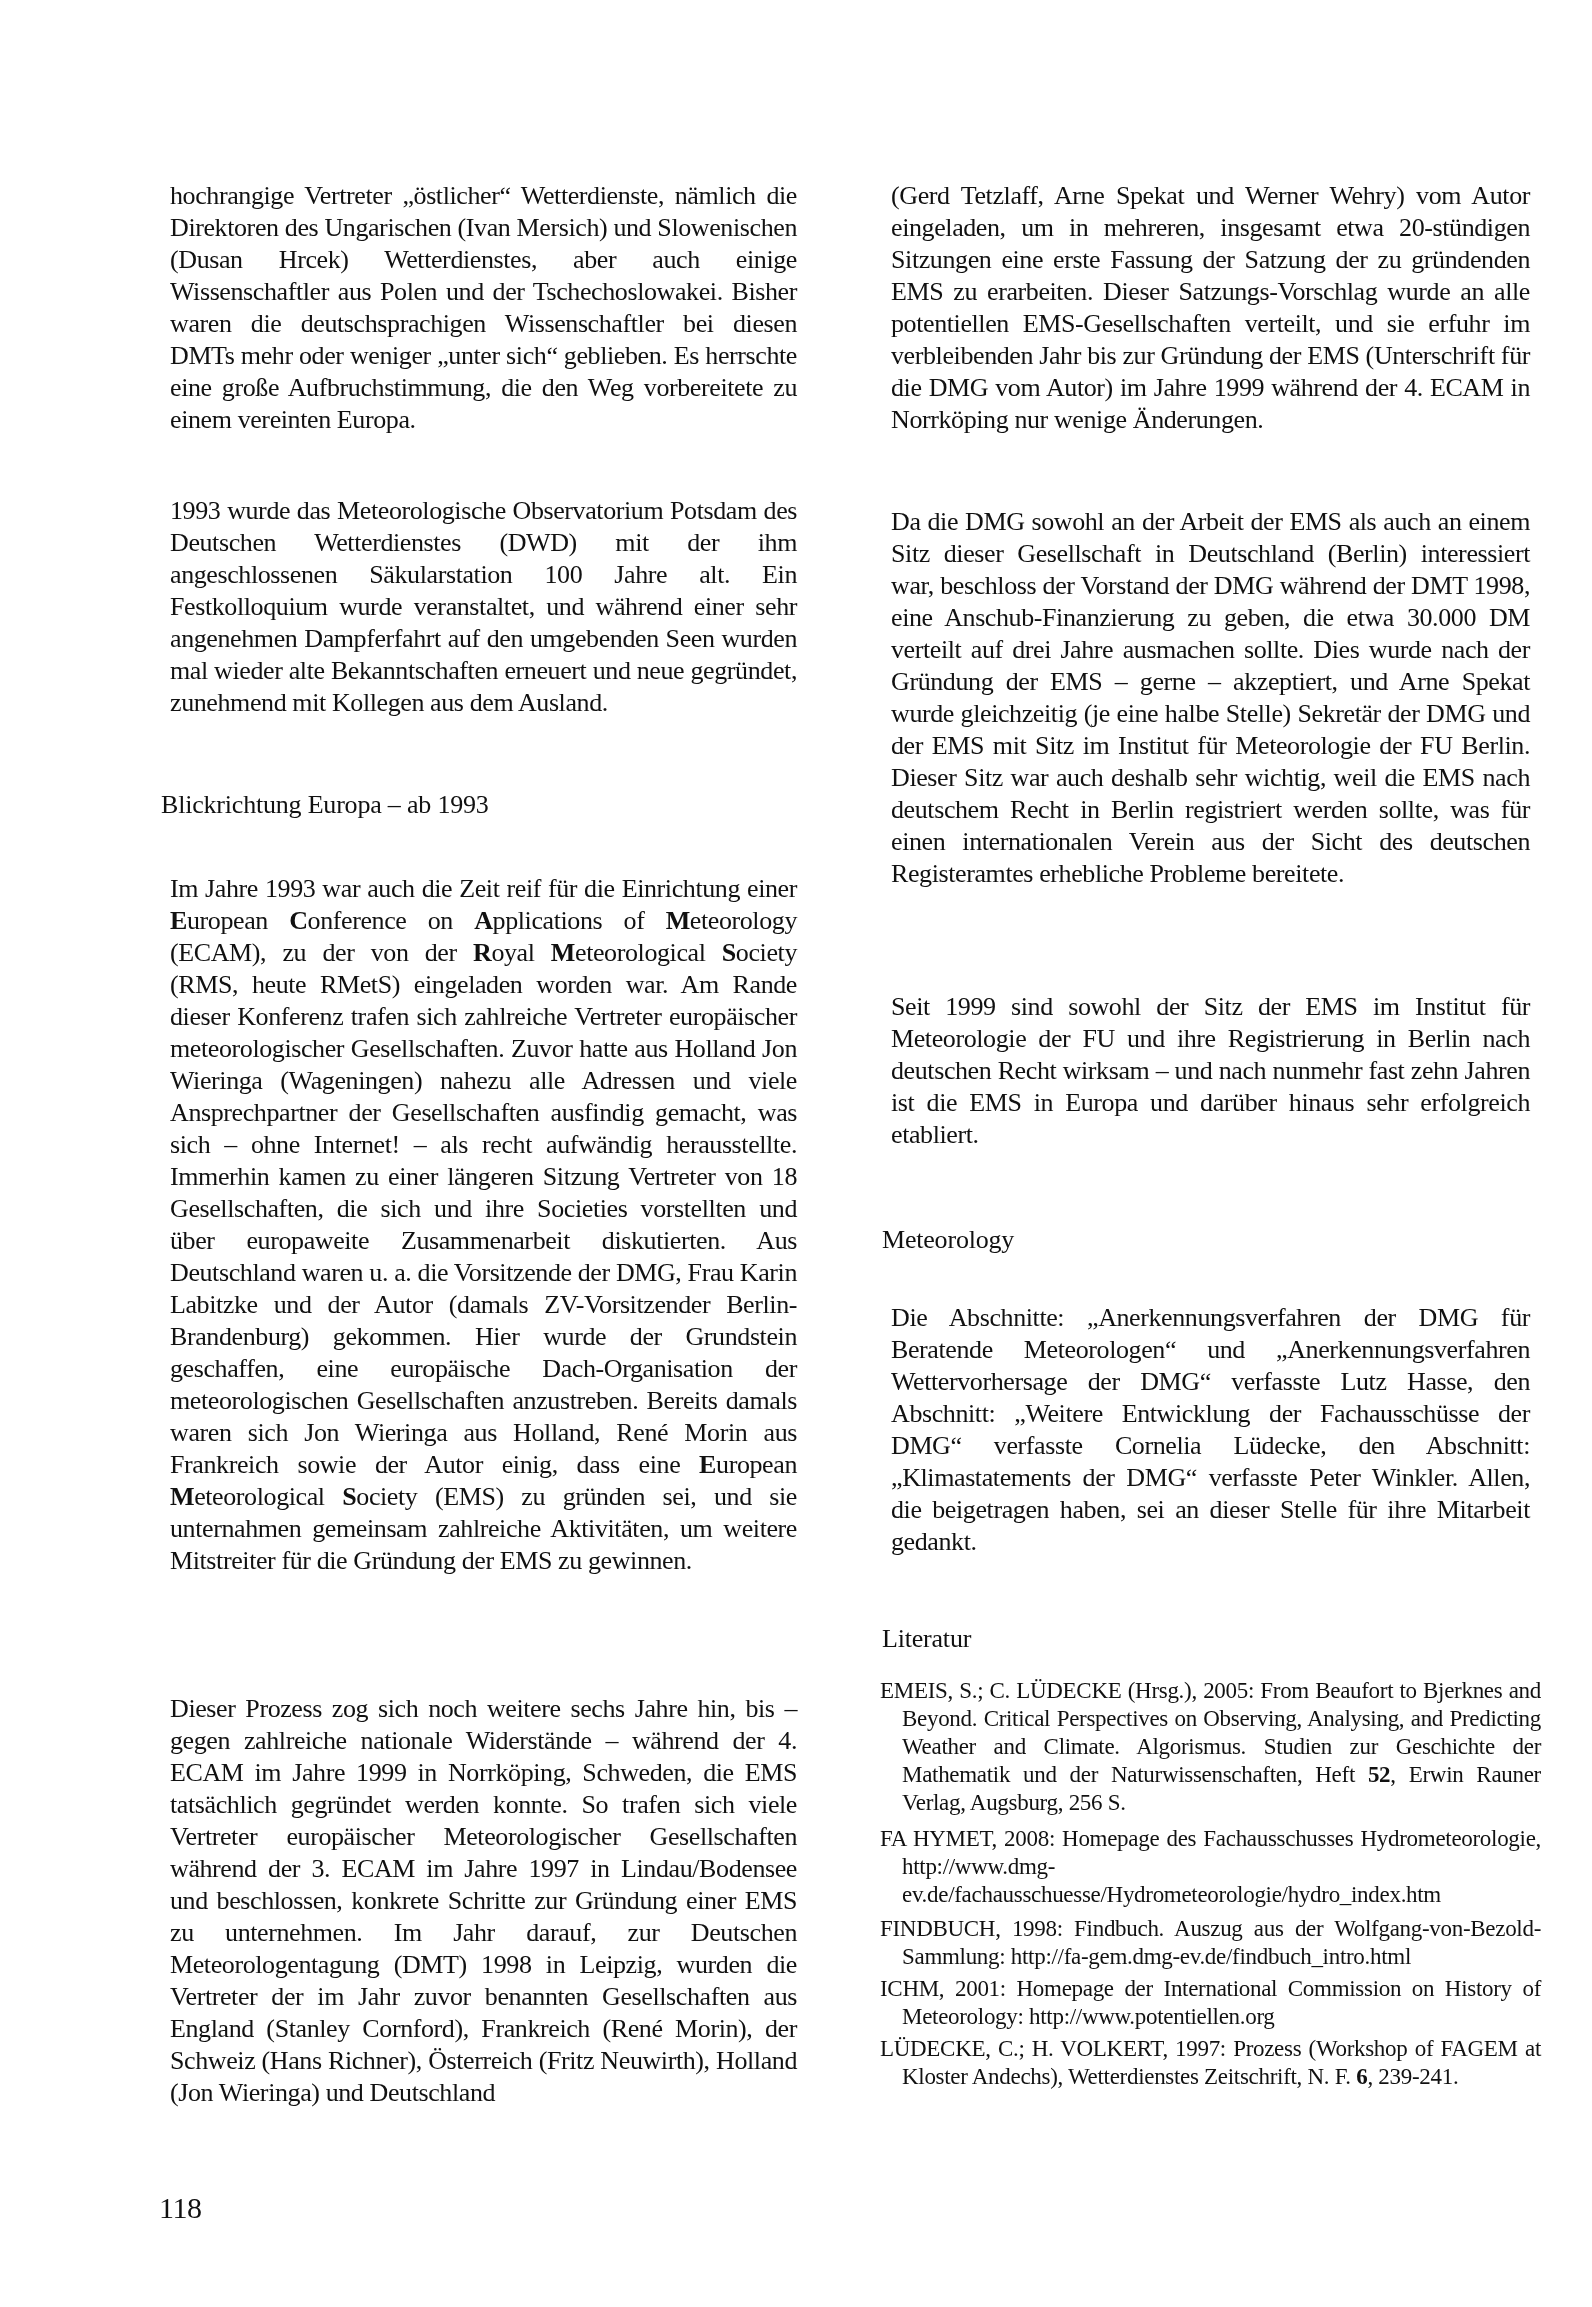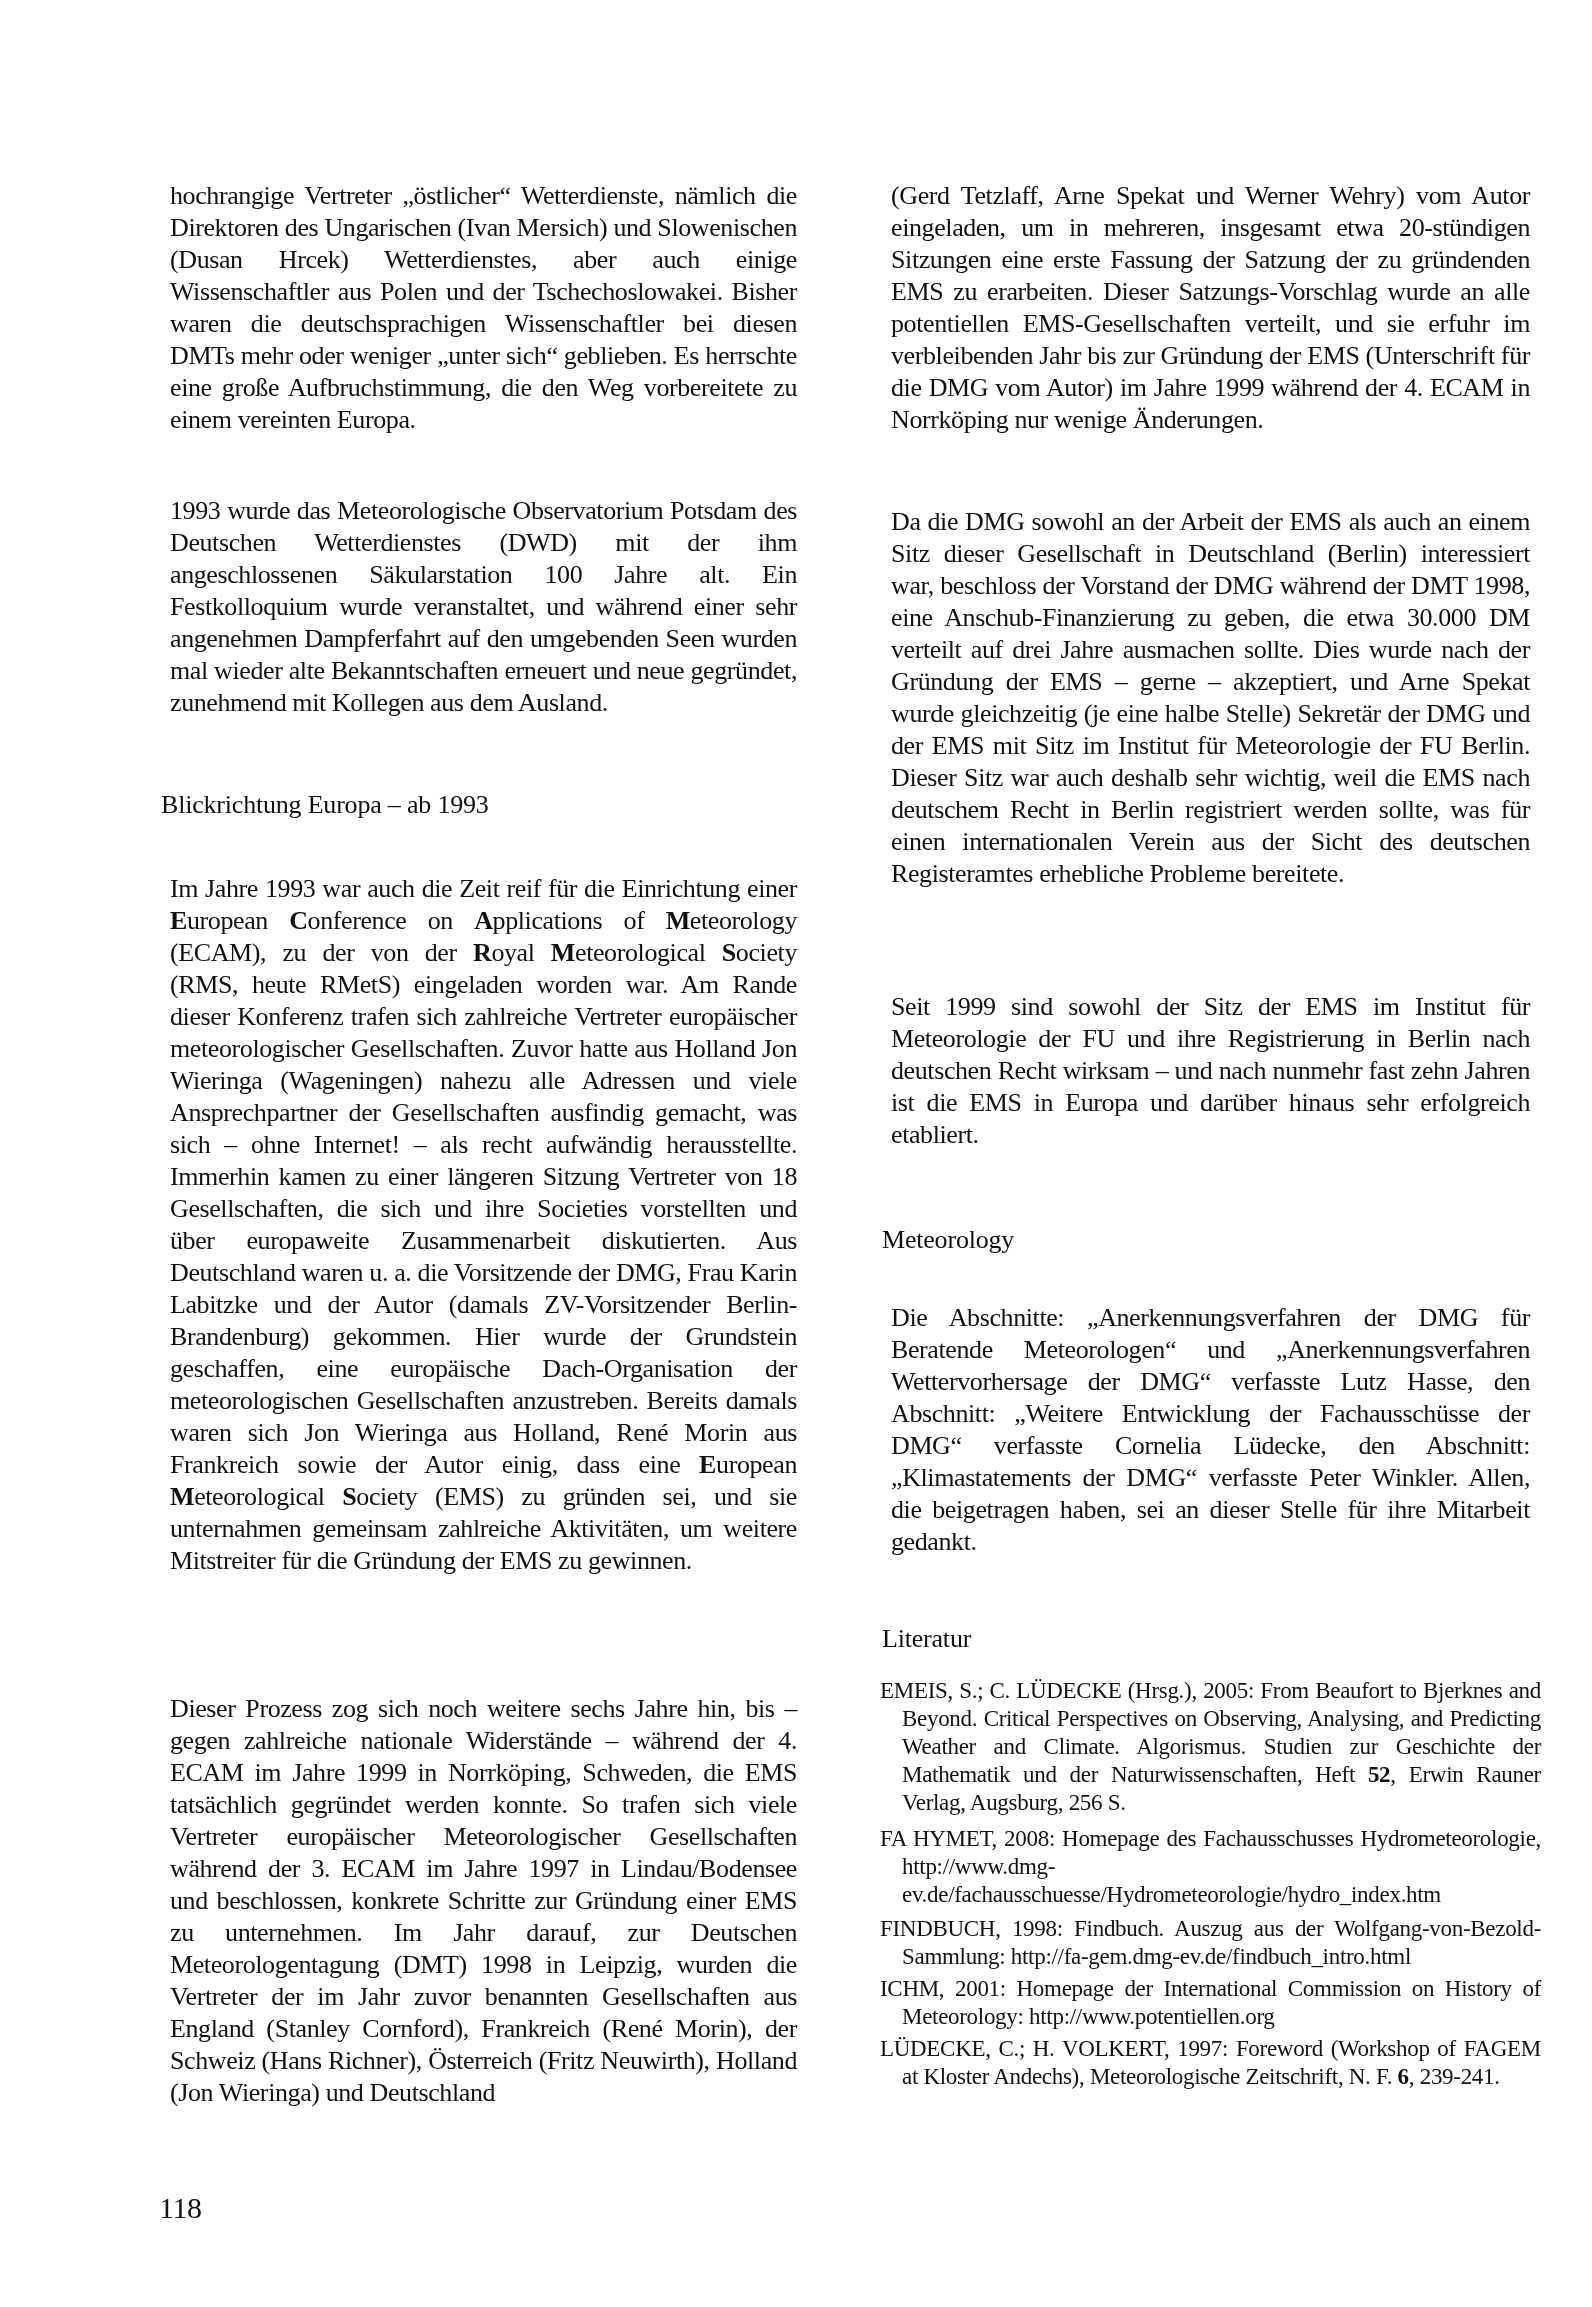--- a/index.html
+++ b/index.html
@@ -71,15 +71,15 @@
   <h2 class="heading" style="top:1622px">Literatur</h2>
 
   <p class="ref" style="top:1677px"><span>EMEIS, S.; C. LÜDECKE (Hrsg.), 2005: From Beaufort to Bjerknes and Beyond. Critical Perspectives on Observing, Analysing, and Predicting Weather and Climate. </span><span class="it">Algorismus. Studien zur Geschichte der Mathematik und der Naturwissenschaften</span><span>, Heft </span><span class="b">52</span><span>, Erwin Rauner Verlag, Augsburg, 256 S.</span></p>
 
   <p class="ref" style="top:1825px"><span>FA HYMET, 2008: Homepage des Fachausschusses Hydrometeorologie, http://www.dmg-ev.de/fachausschuesse/Hydrometeorologie/hydro_index.htm</span></p>
 
   <p class="ref" style="top:1915px"><span>FINDBUCH, 1998: Findbuch. Auszug aus der Wolfgang-von-Bezold-Sammlung: http://fa-gem.dmg-ev.de/findbuch_intro.html</span></p>
 
   <p class="ref" style="top:1975px"><span>ICHM, 2001: Homepage der </span><span class="it">International Commission on History of Meteorology</span><span>: http://www.potentiellen.org</span></p>
 
-  <p class="ref" style="top:2035px"><span>LÜDECKE, C.; H. VOLKERT, 1997: Foreword (Workshop of FAGEM at Kloster Andechs), </span><span class="it">Meteorologische Zeitschrift, N. F.</span><span> </span><span class="b">6</span><span>, 239-241.</span></p>
+  <p class="ref" style="top:2035px"><span>LÜDECKE, C.; H. VOLKERT, 1997: Prozess (Workshop of FAGEM at Kloster Andechs), </span><span class="it">Wetterdienstes Zeitschrift, N. F.</span><span> </span><span class="b">6</span><span>, 239-241.</span></p>
 </div>
 
 
 </body></html>

